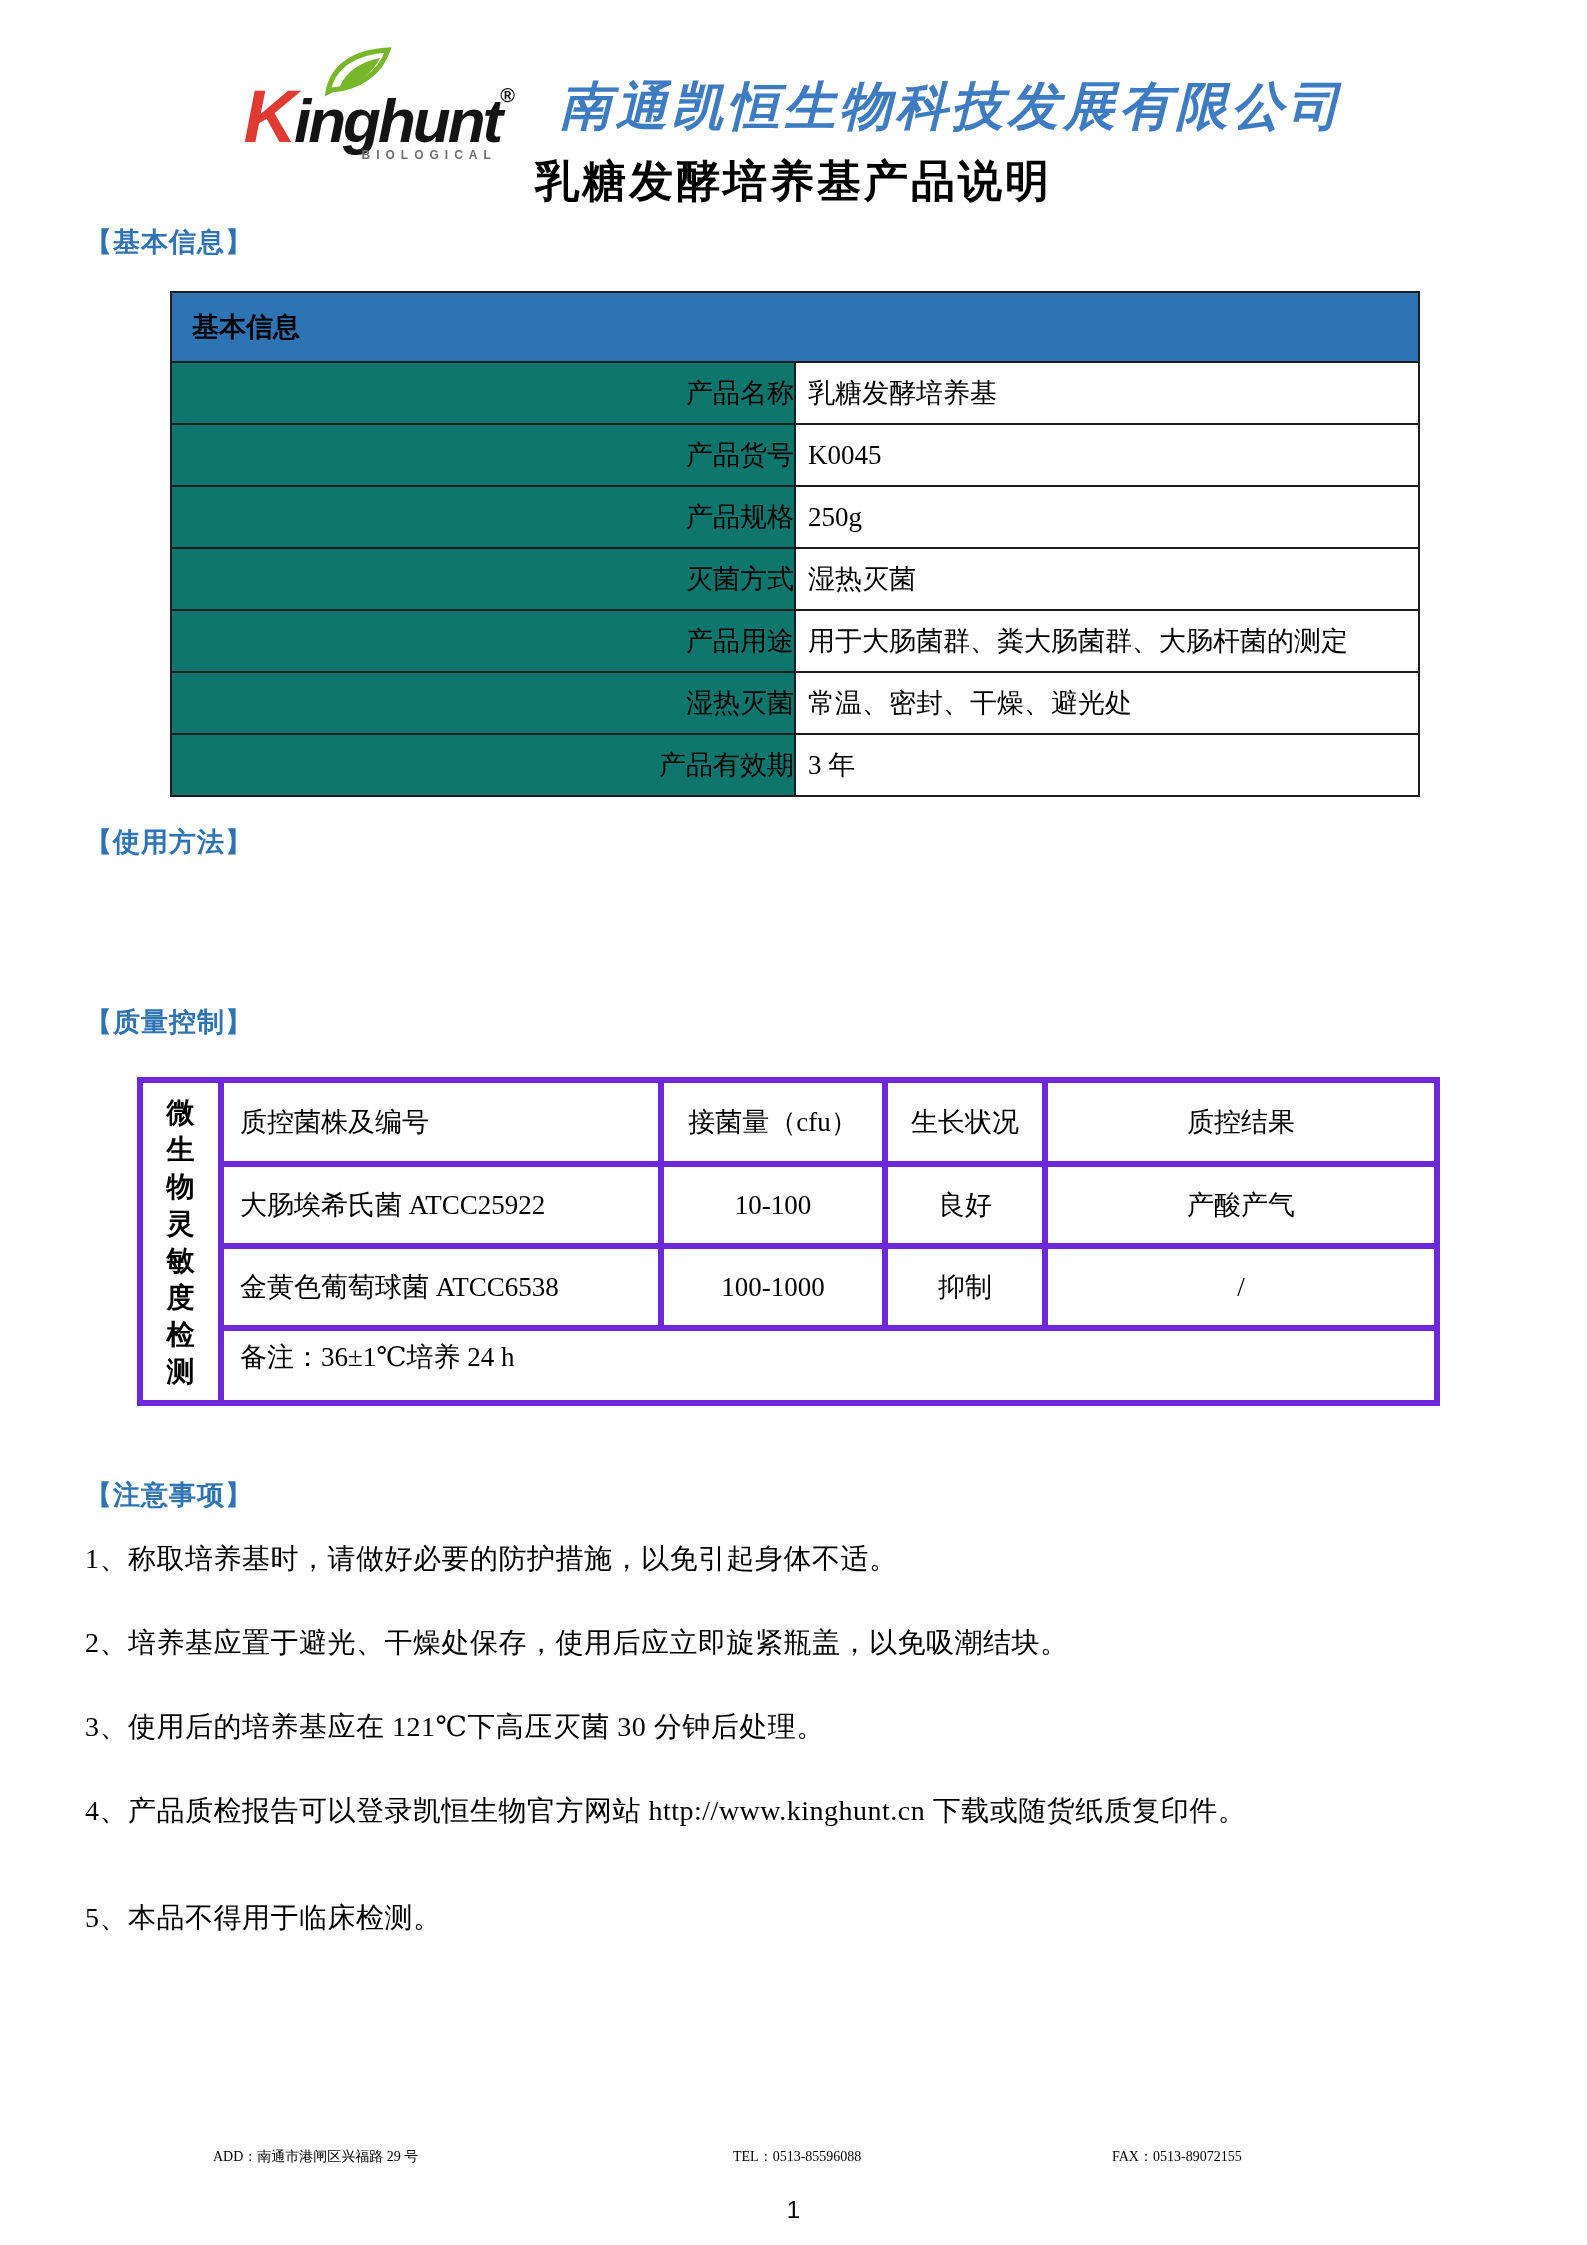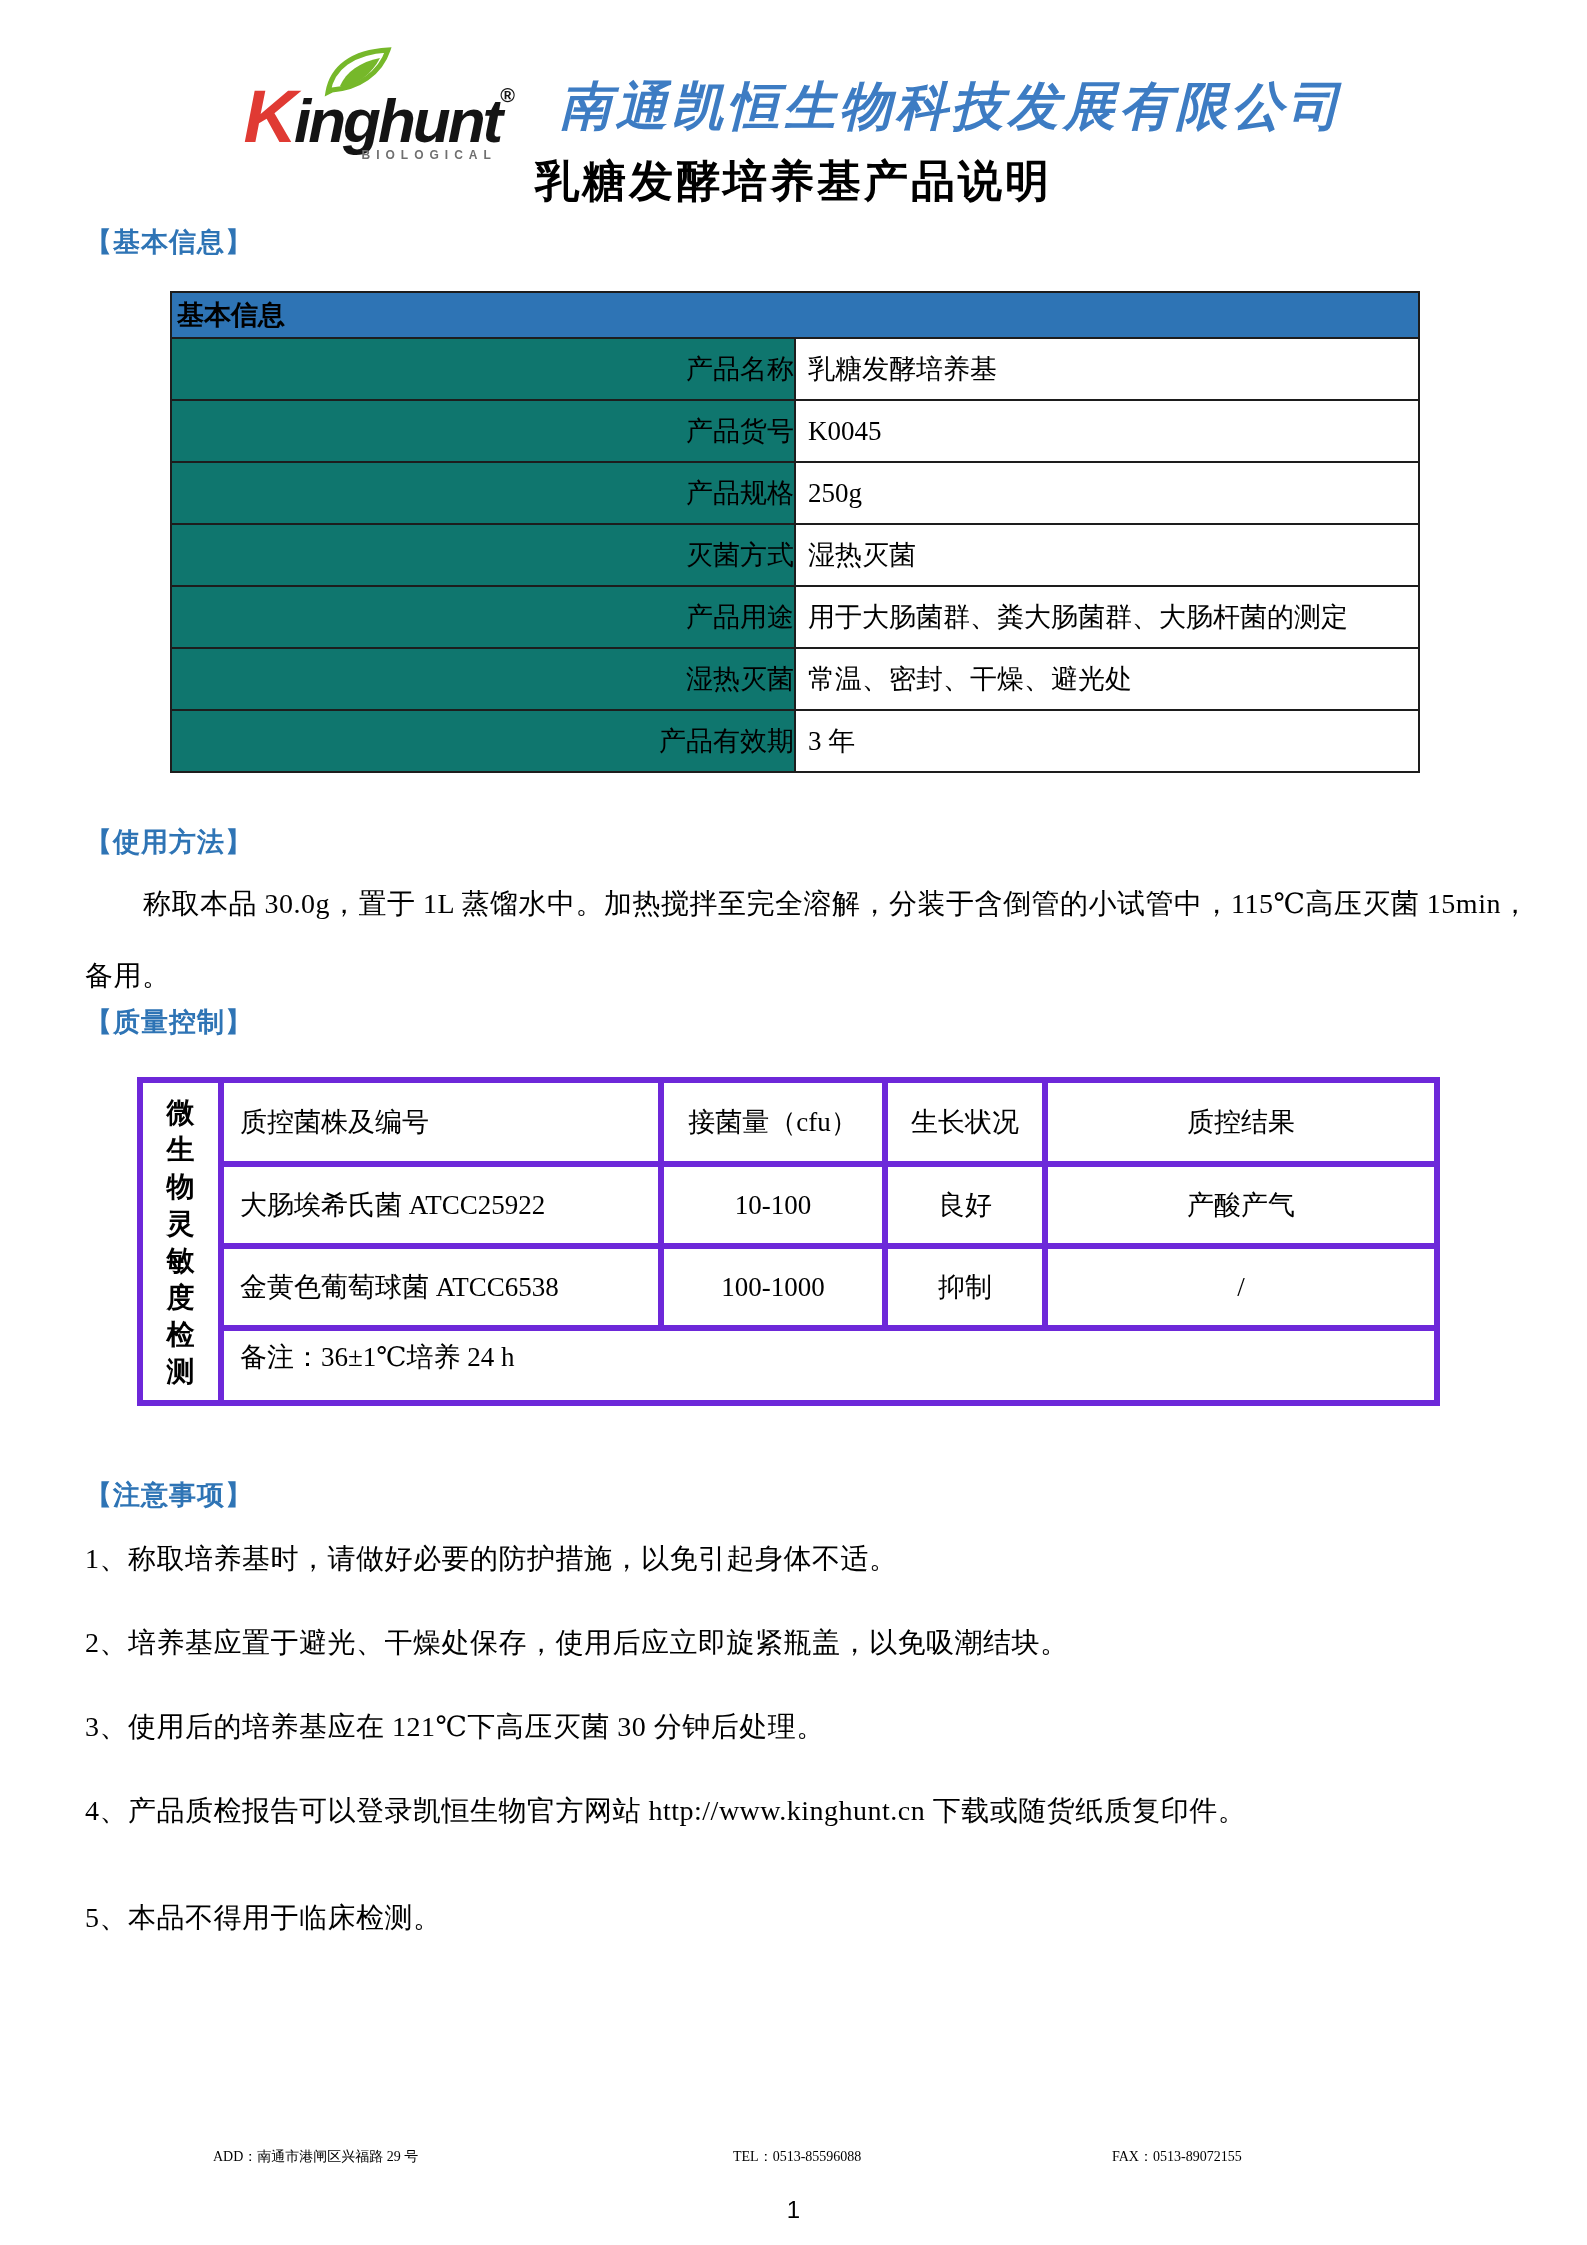--- a/index.html
+++ b/index.html
@@ -50,21 +50,21 @@
   .sec-basic{ top:224px; }
   .sec-usage{ top:824px; }
   .sec-quality{ top:1004px; }
   .sec-notes{ top:1477px; }
 
   
   table{ border-collapse:collapse; }
   .basic-table{ position:absolute; left:170px; top:291px; width:1250px; table-layout:fixed; }
   .basic-table td{ border:2px solid #1d1d1d; font-size:27px; }
   .basic-table .bt-header{
-    background:#2e74b5; height:46px; padding-left:5px;
+    background:#2e74b5; height:70px; padding-left:20px;
     font-family:"Liberation Sans","DejaVu Sans",sans-serif; font-weight:bold;
   }
   .basic-table .bt-label{
     background:#0f766e; width:270px; height:62px; text-align:right;
   }
   .basic-table .bt-value{ padding-left:12px; }
 
   
   .qc-table{ position:absolute; left:137px; top:1077px; width:1303px; table-layout:fixed; }
   .qc-table td{ border:6px solid #6d28d9; font-size:27px; }
@@ -157,21 +157,20 @@
       <td class="bt-label">湿热灭菌</td>
       <td class="bt-value">常温、密封、干燥、避光处</td>
     </tr>
     <tr>
       <td class="bt-label">产品有效期</td>
       <td class="bt-value">3 年</td>
     </tr>
   </tbody>
     </table>
 
-  <div class="usage-text">称取本品 30.0g，置于 1L 蒸馏水中。加热搅拌至完全溶解，分装于含倒管的小试管中，115℃高压灭菌 15min，备用。</div>
 
   <table class="qc-table">
     <tbody>
         <tr class="qc-hrow">
       <td class="qc-side" rowspan="4"><span>微生物灵敏度检测</span></td>
       <td class="qc-col-strain">质控菌株及编号</td>
       <td class="qc-col-cfu">接菌量（cfu）</td>
       <td class="qc-col-growth">生长状况</td>
       <td class="qc-col-result">质控结果</td>
     </tr>

